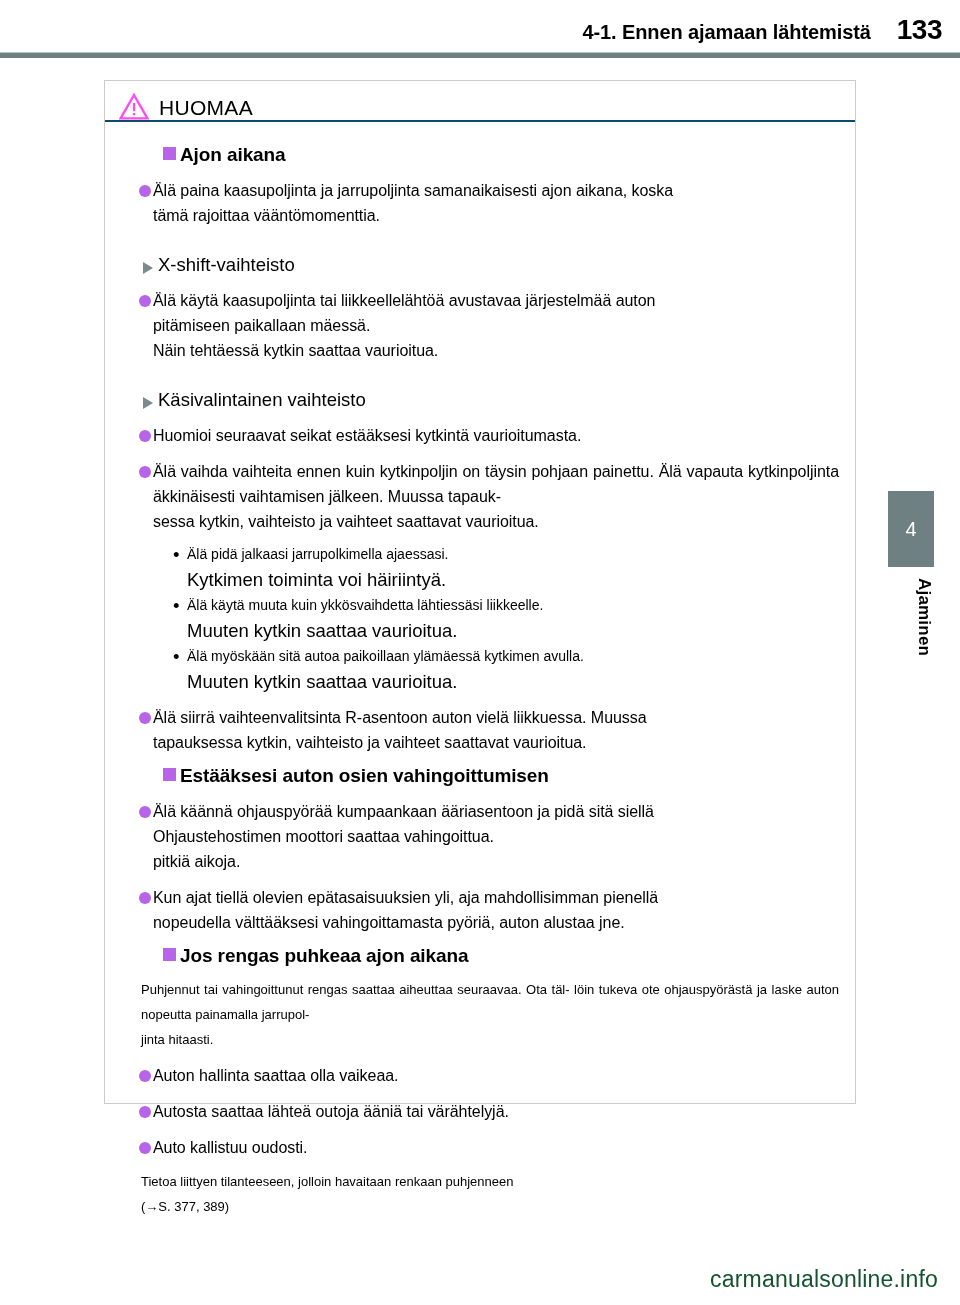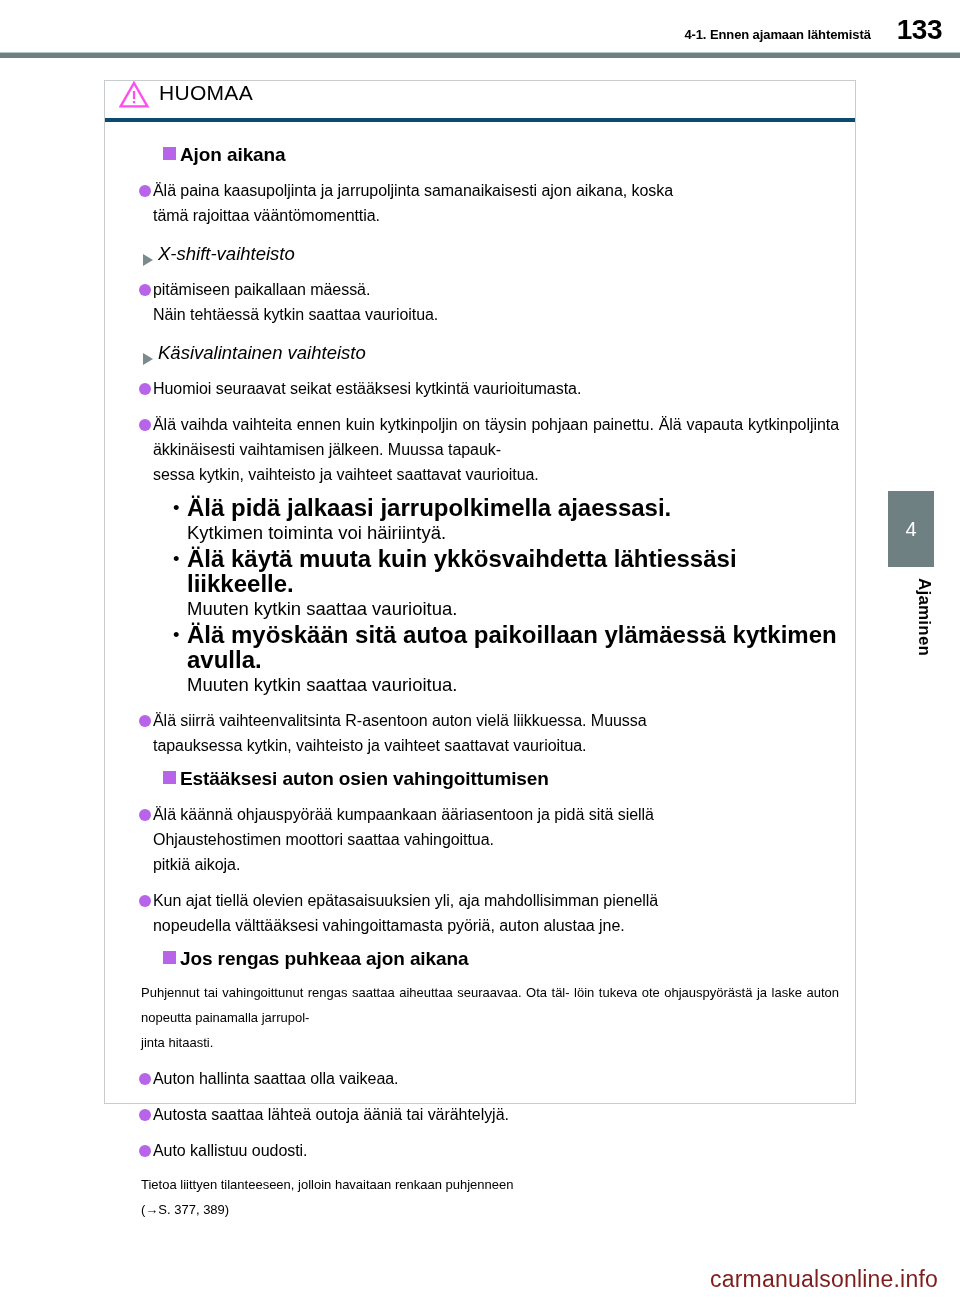--- a/index.html
+++ b/index.html
@@ -23,21 +23,21 @@
     left: 0;
     width: 960px;
     height: 34px;
     display: flex;
     align-items: baseline;
     justify-content: flex-end;
     padding-right: 18px;
     box-sizing: border-box;
   }
   .header-section {
-    font-size: 13px;
+    font-size: 20px;
     font-weight: 700;
     letter-spacing: -0.1px;
     white-space: nowrap;
   }
   .header-pageno {
     font-size: 28px;
     font-weight: 700;
     margin-left: 26px;
     letter-spacing: -0.5px;
   }
@@ -87,23 +87,23 @@
     left: 104px;
     top: 80px;
     width: 752px;
     height: 1024px;
     border: 1px solid #c8ccce;
     box-sizing: border-box;
     background: #ffffff;
   }
   .warning-title-bar {
     height: 41px;
-    border-bottom: 4px solid #0c4a6e;
-    display: flex;
-    align-items: flex-start;
+    border-bottom: 2px solid #0c4a6e;
+    display: flex;
+    align-items: flex-end;
     padding-left: 14px;
     box-sizing: border-box;
   }
   .warn-triangle { flex: 0 0 auto; display:block; }
   .warning-title-text {
     font-size: 21px;
     font-weight: 400;
     letter-spacing: 0.3px;
     margin-left: 10px;
   }
@@ -154,24 +154,23 @@
     font-size: 16px;
     line-height: 25px;
     letter-spacing: -0.05px;
     flex: 1;
   }
   .dot-text.just { text-align: justify; }
   .dot-text.just > span.lastline { text-align: left; display:block; }
 
   .tri-item {
     display: flex;
-    align-items: flex-end;
-    margin-top: 13px;
+    align-items: center;
+    margin-top: 24px;
     padding-left: 24px;
-    font-style: italic;
   }
   .tri-bullet {
     width: 0; height: 0;
     border-left: 10px solid #7b8b8d;
     border-top: 6px solid transparent;
     border-bottom: 6px solid transparent;
     flex: 0 0 auto;
     margin-top: 7px;
     margin-right: 5px;
   }
@@ -190,23 +189,22 @@
     margin-top: 1px;
   }
   .sub-bullet {
     flex: 0 0 auto;
     width: 14px;
     font-size: 18.5px;
     line-height: 25px;
     text-align: left;
   }
   .sub-text {
-    font-size: 24px;
-    line-height: 25px;
-    font-weight: bold;
+    font-size: 14px;
+    line-height: 25px;
   }
   .sub-cont {
     padding-left: 14px;
     font-size: 18.5px;
     line-height: 25px;
   }
 
   .plain-para {
     padding-left: 22px;
     margin-top: 9px;
@@ -219,21 +217,21 @@
 
   
   .footer-watermark {
     position: absolute;
     left: 0;
     top: 1266px;
     width: 960px;
     text-align: right;
     padding-right: 22px;
     box-sizing: border-box;
-    color: #7f1d1d;
+    color: #14532d;
     font-size: 23px;
     letter-spacing: 0.2px;
   }
 </style>
 </head>
 <body>
 
 <div class="page-header">
   <div class="header-section">4-1. Ennen ajamaan lähtemistä</div>
   <div class="header-pageno">133</div>
@@ -267,21 +265,21 @@
         <span class="lastline">tämä rajoittaa vääntömomenttia.</span></span>
     </div>
 
     <div class="tri-item">
       <span class="tri-bullet"></span>
       <span class="tri-text">X-shift-vaihteisto</span>
     </div>
 
     <div class="dot-item">
       <span class="dot-bullet"></span>
-      <span class="dot-text just">
+      <span class="dot-text just"><span>Älä käytä kaasupoljinta tai liikkeellelähtöä avustavaa järjestelmää auton</span>
         <span class="lastline">pitämiseen paikallaan mäessä.</span>
         <span class="lastline">Näin tehtäessä kytkin saattaa vaurioitua.</span></span>
     </div>
 
     <div class="tri-item">
       <span class="tri-bullet"></span>
       <span class="tri-text">Käsivalintainen vaihteisto</span>
     </div>
 
     <div class="dot-item">

